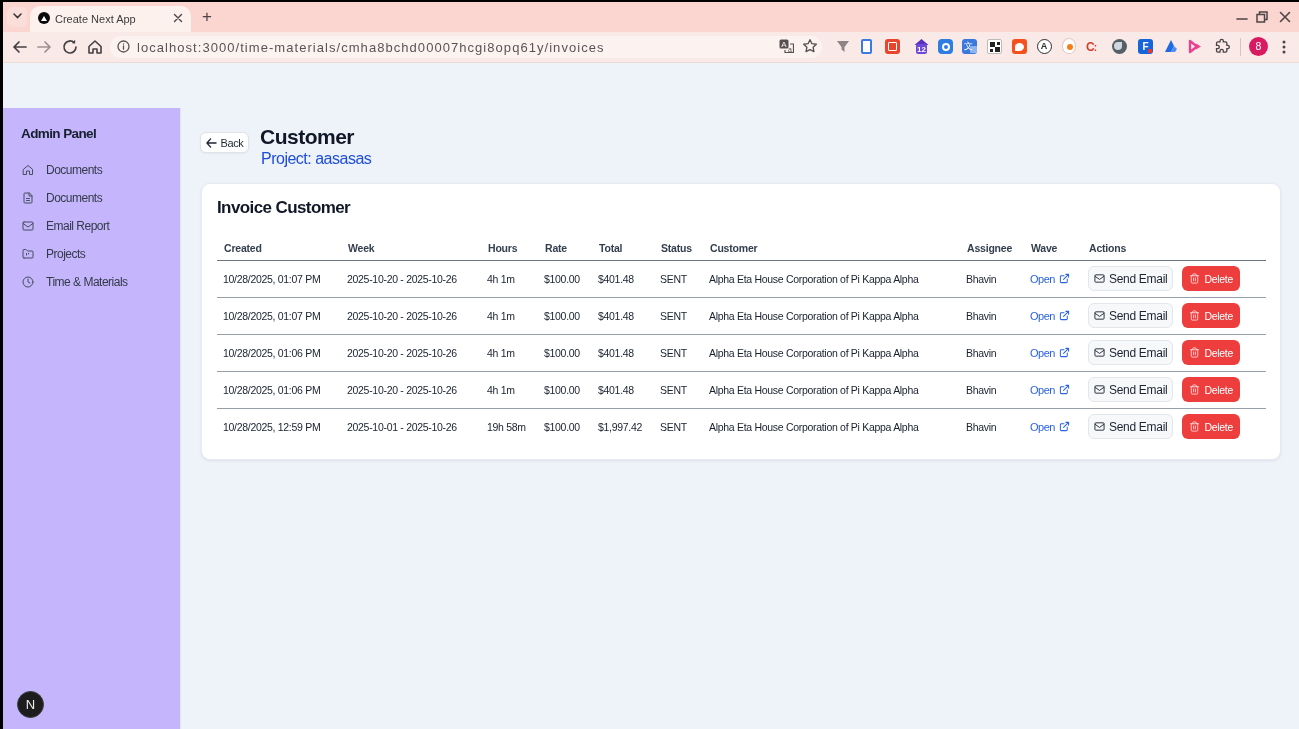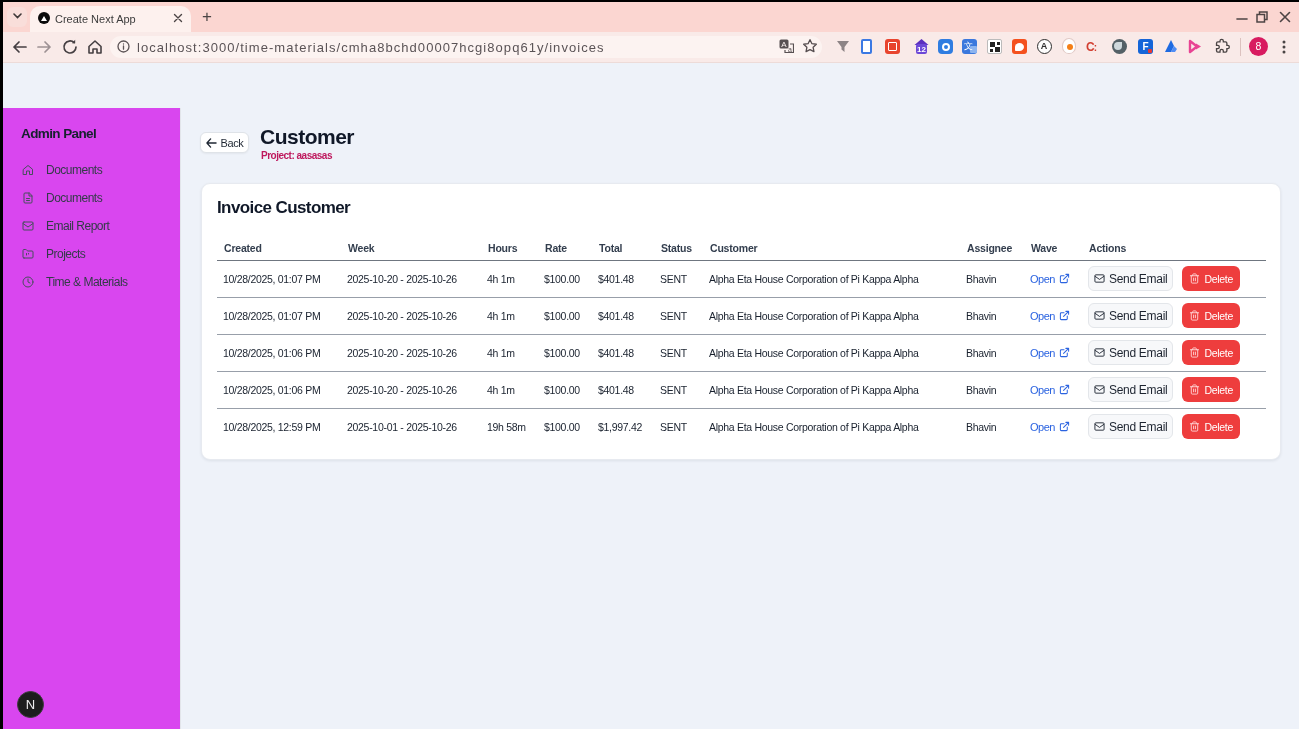--- a/index.html
+++ b/index.html
@@ -19,32 +19,32 @@
   #tabplus { left:196px; top:8px; width:22px; height:18px; color:#4a4444; font-size:17px; font-weight:400; text-align:center; line-height:17px;}
   .winbtn { top:10px; color:#4d4444; }
   
   #urlpill { left:110px; top:36px; width:712px; height:22px; border-radius:11px; background:#fcf3f1; }
   #urltext { left:137px; top:40px; font-size:13px; letter-spacing:1.05px; color:#5a5356; }
 
   
   #page { left:3px; top:63px; width:1296px; height:666px; background:#eef2f9; }
   #pghead { position:absolute; left:0; top:0; width:1296px; height:44px; background:#fff; border-bottom:1px solid #e5e7eb; }
   #logout { position:absolute; left:1227px; top:10px; width:46px; height:24px; background:#131c2b; border-radius:7px; color:#f3f4f6; font-size:11px; letter-spacing:-0.4px; text-align:center; line-height:24px; }
-  #sidebar { position:absolute; left:0; top:45px; width:178px; height:621px; background:#d946ef; border-right:1px solid #e2e5ea; }
+  #sidebar { position:absolute; left:0; top:45px; width:178px; height:621px; background:#c4b5fd; border-right:1px solid #e2e5ea; }
   #sidebar h2 { position:absolute; left:18px; top:18px; font-size:13.5px; letter-spacing:-0.6px; color:#16202e; font-weight:bold; }
   .nav { position:absolute; left:19px; height:28px; display:flex; align-items:center; color:#39414e; }
   .nav svg { margin-right:12px; }
   .nav span { font-size:12px; letter-spacing:-0.5px; color:#333b48; }
   #njs { position:absolute; left:14px; top:583px; width:27px; height:27px; border-radius:50%; background:#1d1d1d; border:1px solid #3c3c3c; color:#ededed; text-align:center; font-size:13px; line-height:26px; }
 
   
   #backbtn { left:197px; top:69px; width:49px; height:21px; background:#fff; border:1px solid #dfe3e8; border-radius:6px; box-shadow:0 1px 2px rgba(0,0,0,.05); display:flex; align-items:center; justify-content:center; color:#1f2733; }
   #backbtn span { font-size:11px; letter-spacing:-0.4px; margin-left:4px; }
   #h1 { left:257px; top:62px; font-size:21px; letter-spacing:-0.5px; font-weight:bold; color:#101828; }
-  #sub { left:258px; top:87px; font-size:10px; letter-spacing:-0.5px; color:#be185d;font-weight:bold; }
+  #sub { left:258px; top:87px; font-size:16px; letter-spacing:-0.5px; color:#1d4ed8; }
   #card { left:198px; top:120px; width:1080px; height:277px; background:#fff; border:1px solid #e7eaf0; border-radius:9px; box-shadow:0 1px 3px rgba(16,24,40,.08); }
   #card h3 { position:absolute; left:15px; top:14px; font-size:17px; letter-spacing:-0.6px; color:#101828; }
 
   table { position:absolute; left:15px; top:53px; width:1049px; border-collapse:collapse; table-layout:fixed; }
   th { font-size:10.5px; letter-spacing:-0.2px; color:#333e4e; text-align:left; padding:0 0 0 7px; height:23px; vertical-align:middle; font-weight:bold; }
   thead tr { border-bottom:1.5px solid #6f7680; }
   tbody tr { height:37px; border-bottom:1px solid #989fa9; }
   tbody tr:last-child { border-bottom:none; }
   td { font-size:10.5px; letter-spacing:-0.3px; color:#19212e; padding:0 0 0 6px; vertical-align:middle; white-space:nowrap; overflow:hidden; }
   td.wave a { color:#2b63e0; display:inline-flex; align-items:center; gap:4px; text-decoration:none; font-size:11px; letter-spacing:-0.5px;text-align:center;}

